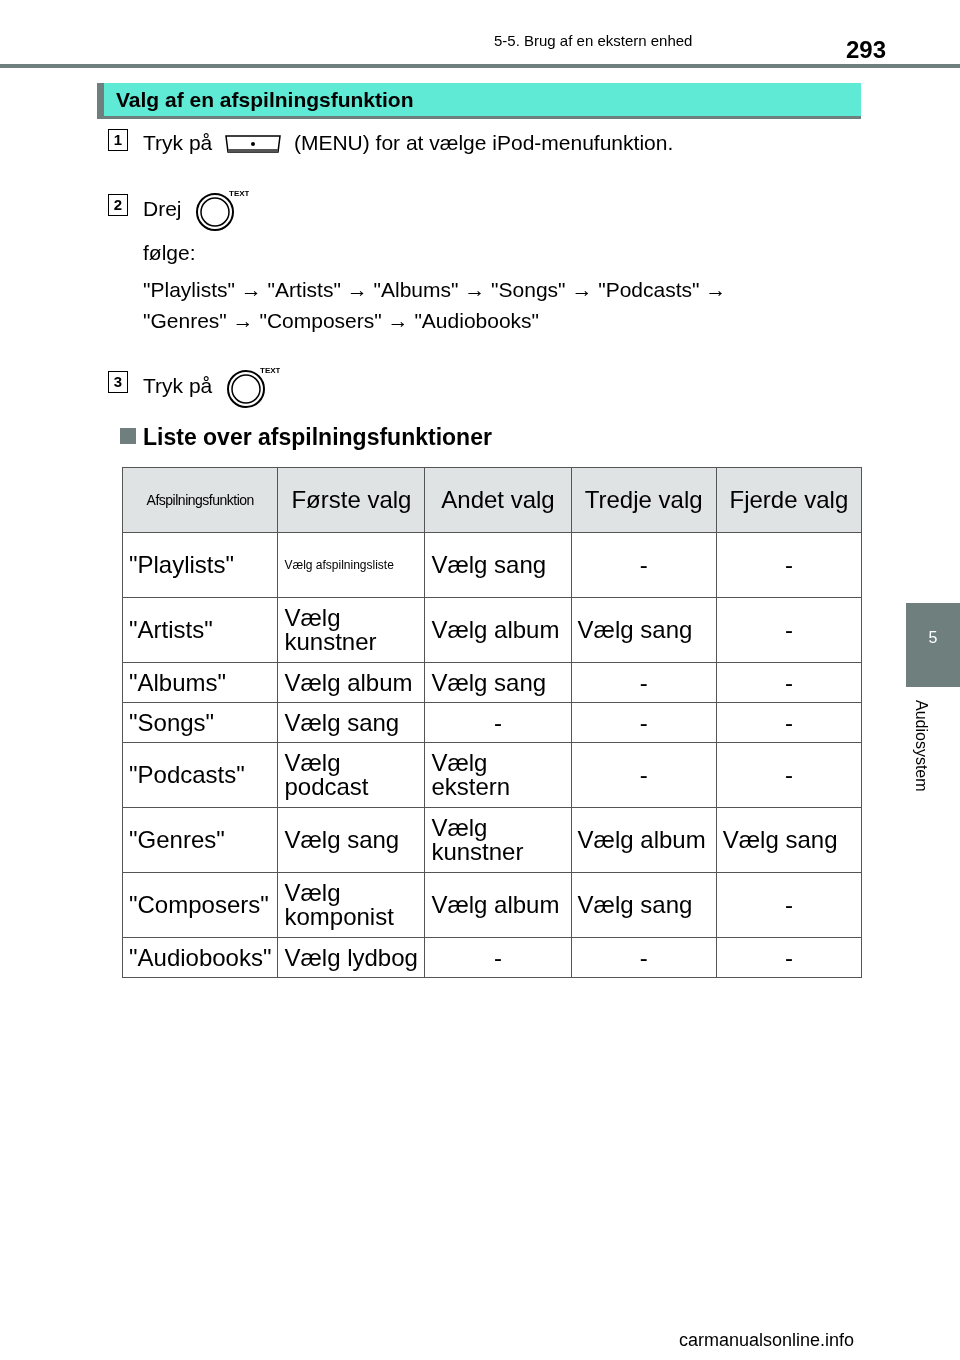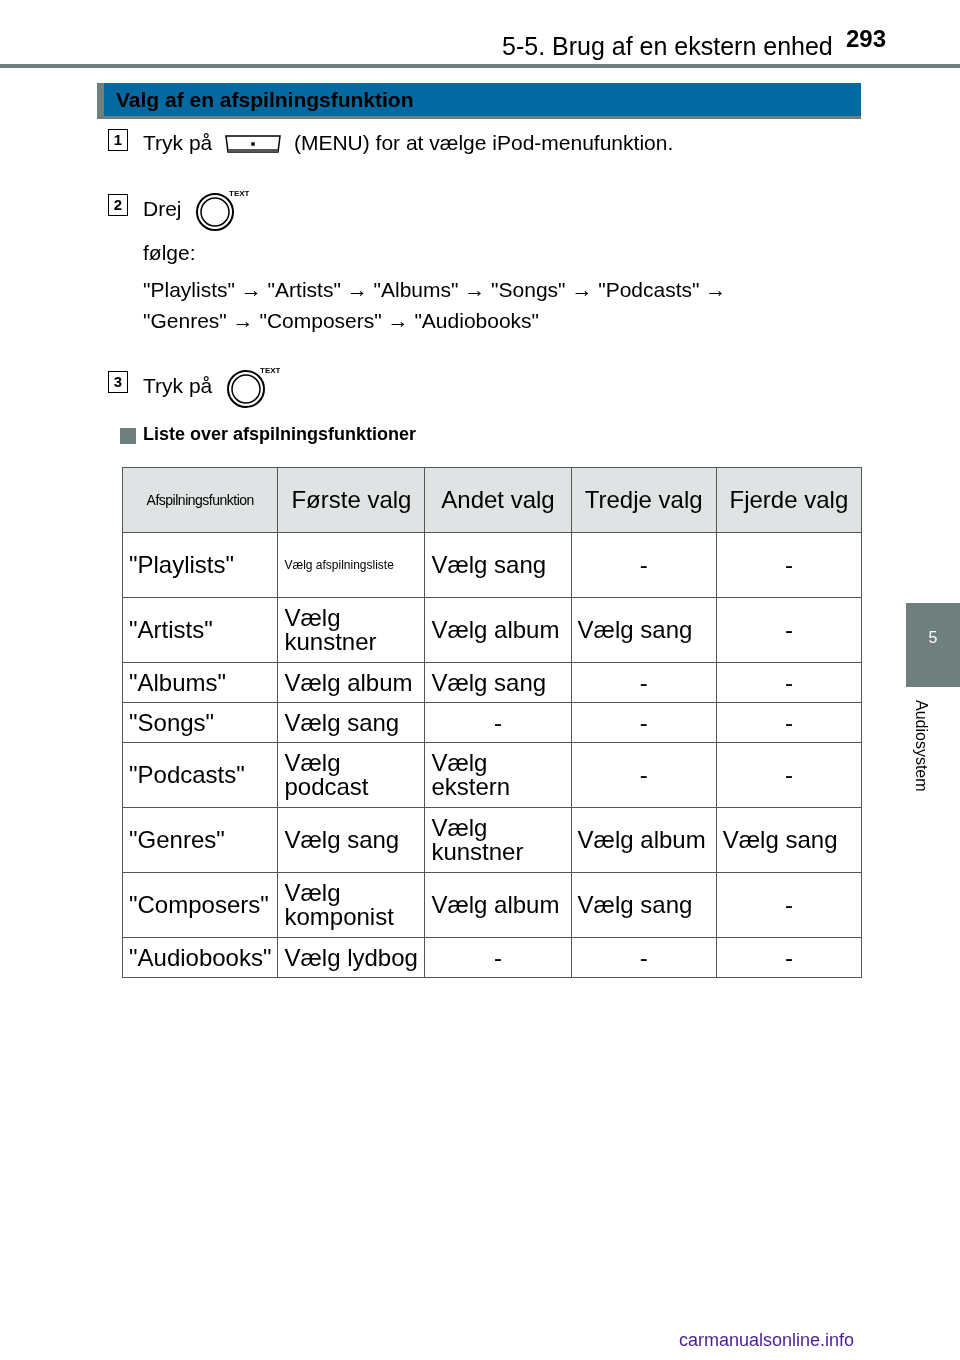--- a/index.html
+++ b/index.html
@@ -1,37 +1,37 @@
 <!DOCTYPE html>
 <html><head>
 <meta charset="utf-8">
 <style>
   html, body { margin:0; padding:0; }
   body { width:960px; height:1360px; background:#fff; position:relative; font-family:"Liberation Sans", sans-serif; color:#000; overflow:hidden; }
-  .header-text { position:absolute; left:494px; top:32px; font-size:25px;margin-left:8px; }
-  .page-num { position:absolute; left:846px; top:25px; font-size:24px; font-weight:bold; }
+  .header-text { position:absolute; left:494px; top:32px; font-size:15px; }
+  .page-num { position:absolute; left:846px; top:36px; font-size:24px; font-weight:bold; }
   .header-rule { position:absolute; left:0; top:64px; width:960px; height:4px; background:#6f7f7d; }
-  .section-bar { position:absolute; left:97px; top:83px; width:764px; height:36px; background:#0369a1; border-left:7px solid #6f7f7d; border-bottom:3px solid #6f7f7d; box-sizing:border-box; }
+  .section-bar { position:absolute; left:97px; top:83px; width:764px; height:36px; background:#5eead4; border-left:7px solid #6f7f7d; border-bottom:3px solid #6f7f7d; box-sizing:border-box; }
   .section-bar span { position:absolute; left:12px; top:5px; font-size:21px; font-weight:bold; }
   .step-num { position:absolute; width:20px; height:22px; border:1.5px solid #000; box-sizing:border-box; font-size:15px; font-weight:bold; text-align:center; line-height:19px; }
   .p { position:absolute; font-size:21px; white-space:nowrap; }
   .menu-btn { display:inline-block; width:58px; height:20px; vertical-align:middle; margin:0 6px; }
   .knob { display:inline-block; width:56px; height:44px; vertical-align:middle; margin:0 6px; }
   .bullet-sq { position:absolute; left:120px; top:428px; width:16px; height:16px; background:#6f7f7d; }
-  .subhead { position:absolute; left:143px; top:424px; font-size:18px; font-weight:bold; }
+  .subhead { position:absolute; left:143px; top:424px; font-size:23px; font-weight:bold; }
   table { position:absolute; left:122px; top:467px; border-collapse:collapse; width:740px; }
   td, th { border:1.5px solid #555; font-size:24px; font-weight:normal; padding:0 6px; vertical-align:middle; text-align:left; line-height:24px; }
   th { background:#dfe3e3; text-align:center; height:64px; }
   th.first { font-size:14px; letter-spacing:-0.5px; padding:0 3px; }
   td.c { text-align:center; }
   td.small { font-size:12px; }
   .side-tab { position:absolute; left:906px; top:603px; width:54px; height:84px; background:#6f7f7d; color:#fff; font-size:16px; text-align:center; }
   .side-tab span { position:absolute; top:26px; left:0; width:100%; }
   .side-label { position:absolute; left:912px; top:700px; font-size:16px; writing-mode:vertical-rl; }
-  .watermark { position:absolute; left:679px; top:1330px; font-size:18px; color:#4c1d95; }
+  .watermark { position:absolute; left:679px; top:1330px; font-size:18px; color:#000000; }
 </style>
 </head>
 <body>
 
 <div class="header-text">5-5. Brug af en ekstern enhed</div>
 <div class="page-num">293</div>
 <div class="header-rule"></div>
 
 <div class="section-bar">
   <span>Valg af en afspilningsfunktion</span>

